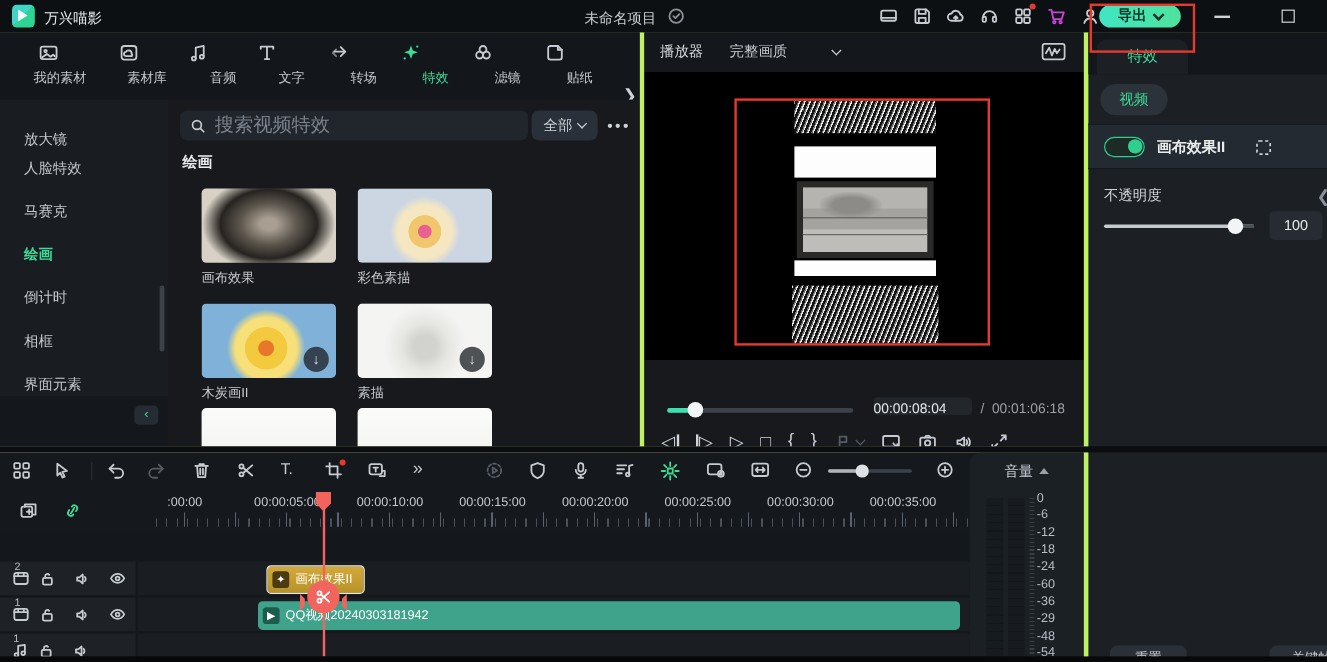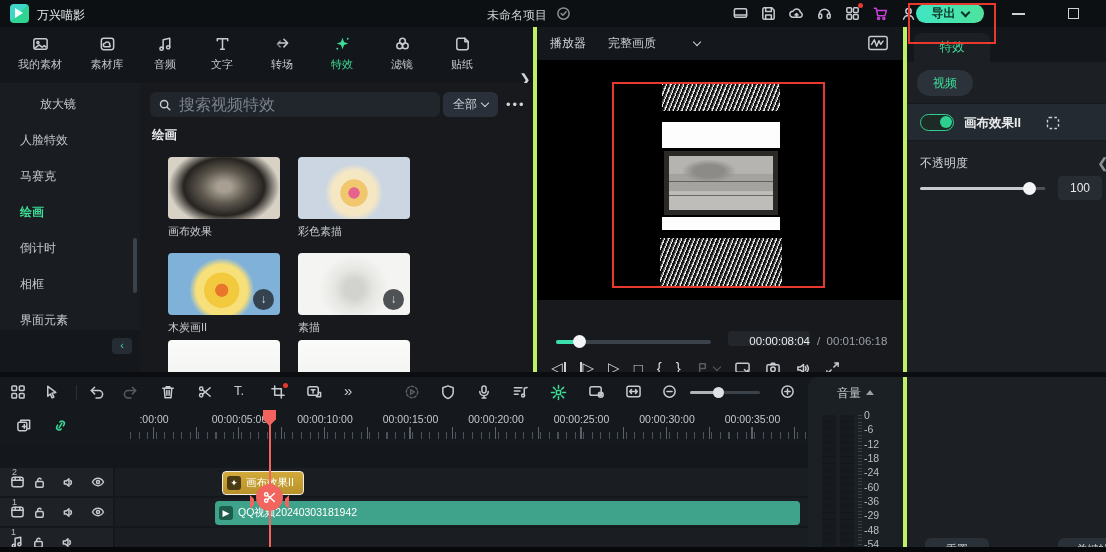--- a/index.html
+++ b/index.html
@@ -31,21 +31,21 @@
     gap:6px; color:#0b3327; font-weight:bold; font-size:12px; cursor:pointer; }
   .export-chev { width:7px; height:7px; border-right:2px solid #0b3327; border-bottom:2px solid #0b3327;
     transform:rotate(45deg); margin-top:-3px; }
   .annot { border:2px solid #e8392e; background:transparent; z-index:60; pointer-events:none; }
   .win-min { left:1012px; top:13px; width:13px; height:2px; background:#cdd2d7; }
   .win-max { left:1068px; top:8px; width:11px; height:11px; border:1.6px solid #cdd2d7; }
 
   
   .media-panel { left:0; top:27px; width:533px; height:345px; background:#17191d; }
   .tabstrip { left:0; top:27px; width:533px; height:56px; background:#13161a; }
-  .mtab { position:absolute; top:8px; width:64px; text-align:center; color:#c3c8cd; cursor:pointer; }
+  .mtab { position:absolute; top:8px; width:64px; text-align:right; color:#c3c8cd; cursor:pointer; }
   .mtab svg { margin:0 auto 4px; }
   .mtab .lbl { font-size:11px; display:block; }
   .mtab.active { color:#3ddc97; }
   .tab-more { left:519px; top:44px; color:#cdd2d7; font-size:14px; cursor:pointer; }
 
   .sidebar { left:0; top:83px; width:140px; height:247px; background:#191c21; }
   .side-item { position:absolute; left:20px; color:#c3c8cd; font-size:12px; cursor:pointer; white-space:nowrap; }
   .side-item.active { color:#3ddc97; font-weight:bold; }
   .side-scroll { left:133px; top:155px; width:4px; height:55px; border-radius:2px; background:#3b424a; }
   .side-bottom { left:0; top:330px; width:140px; height:42px; background:#14171b; }
@@ -91,21 +91,21 @@
   .pic-frame:before { content:""; position:absolute; left:14px; top:4px; width:52px; height:22px;
     background:radial-gradient(ellipse at 50% 50%, #8d8b87 0 40%, rgba(0,0,0,0) 75%); }
   .pic-frame:after { content:""; position:absolute; left:0; right:0; top:46%; height:1px; background:#63615e;
     box-shadow:0 14px 0 #6a6865; }
   .tiktok { color:#fff; font-size:9px; }
   .pcontrols { position:absolute; left:0; top:273px; width:366px; height:72px; background:#17191d; }
   .seek-track { position:absolute; left:19px; top:40px; width:155px; height:4px; border-radius:2px; background:#3b424a; }
   .seek-fill { position:absolute; left:19px; top:40px; width:24px; height:4px; border-radius:2px; background:#3be0af; }
   .seek-knob { position:absolute; left:36px; top:35px; width:13px; height:13px; border-radius:50%; background:#f2f4f5; }
   .tc-box { position:absolute; left:191px; top:31px; width:82px; height:15px; background:#23272c; border-radius:4px;
-    color:#e8eaec; font-size:11.5px; text-align:right; line-height:21px; }
+    color:#e8eaec; font-size:11.5px; text-align:left; line-height:21px; }
   .tc-total { position:absolute; left:280px; top:35px; color:#9aa0a6; font-size:11.5px; }
   .pbtns { position:absolute; left:14px; top:59px; width:340px; display:flex; align-items:center; gap:14px; }
   .pbtn { color:#cfd4d9; font-size:15px; cursor:pointer; display:flex; align-items:center; }
   .pbtn.dim { color:#565c63; }
   .brace { font-size:15px; margin-top:-2px; }
 
   
   .props { left:907px; top:27px; width:199px; height:525px; background:#1c2025; }
   .props-head { position:absolute; left:0; top:0; width:199px; height:35px; background:#13161a; }
   .props-tab { position:absolute; left:7px; top:6px; width:76px; height:29px; background:#1c2025;
@@ -321,21 +321,21 @@
           <path d="M4 5.5A2 2 0 0 1 6 3.5h6.5L16 7v6.5a2 2 0 0 1-2 2H6a2 2 0 0 1-2-2z"></path>
           <path d="M12.5 3.5V7H16"></path>
         </svg>
       <span class="lbl">贴纸</span>
     </div>
     <span class="abs tab-more">❯</span>
   </div>
 
   <div class="abs sidebar">
     <div id="sidebar-items">
-        <div class="side-item" style="top: 13px; margin-left: 20px;">放大镜</div>
+        <div class="side-item" style="top: 25px;">放大镜</div>
         <div class="side-item" style="top: 49px;">人脸特效</div>
         <div class="side-item" style="top: 85px;">马赛克</div>
         <div class="side-item active" style="top: 121px;">绘画</div>
         <div class="side-item" style="top: 157px;">倒计时</div>
         <div class="side-item" style="top: 193px;">相框</div>
         <div class="side-item" style="top: 229px;">界面元素</div>
       </div>
     <div class="abs side-scroll" style="top:155px;"></div>
   </div>
   <div class="abs side-bottom">

